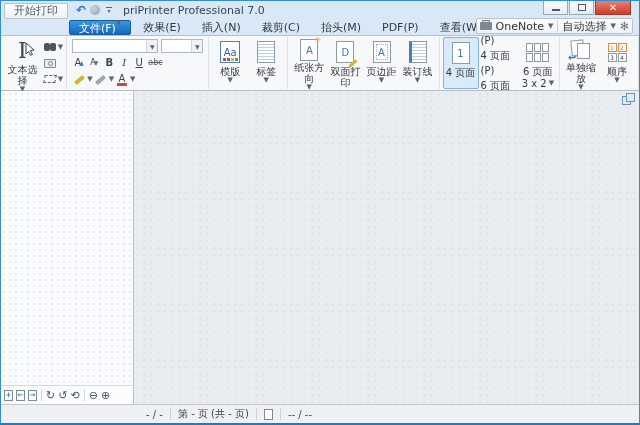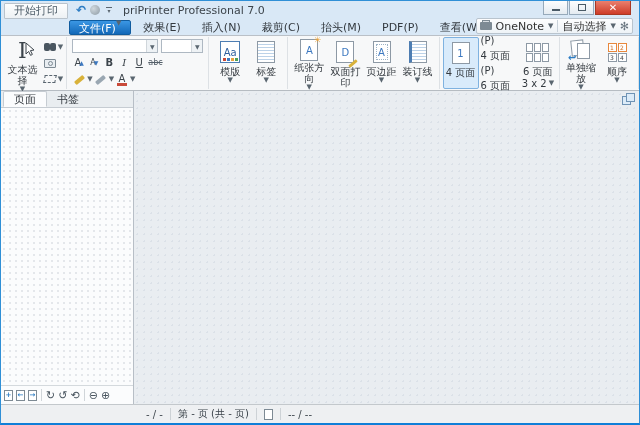--- a/index.html
+++ b/index.html
@@ -419,28 +419,20 @@
         </div>
         <span>顺序</span>
         <span class="caret">▼</span>
       </div>
     </div>
 
   </div>
 
   <div class="main">
     <div class="sidebar">
-      <div class="side-tabs">
-        <div class="side-tab active">
-            <span>页面</span>
-          </div>
-        <div class="side-tab">
-            <span>书签</span>
-          </div>
-      </div>
       <div class="side-body"></div>
       <div class="side-tools">
         <span class="tool-pg">+</span>
         <span class="tool-pg">←</span>
         <span class="tool-pg">→</span>
         <span class="tsep"></span>
         <span class="rot">↻</span>
         <span class="rot">↺</span>
         <span class="rot">⟲</span>
         <span class="tsep"></span>

